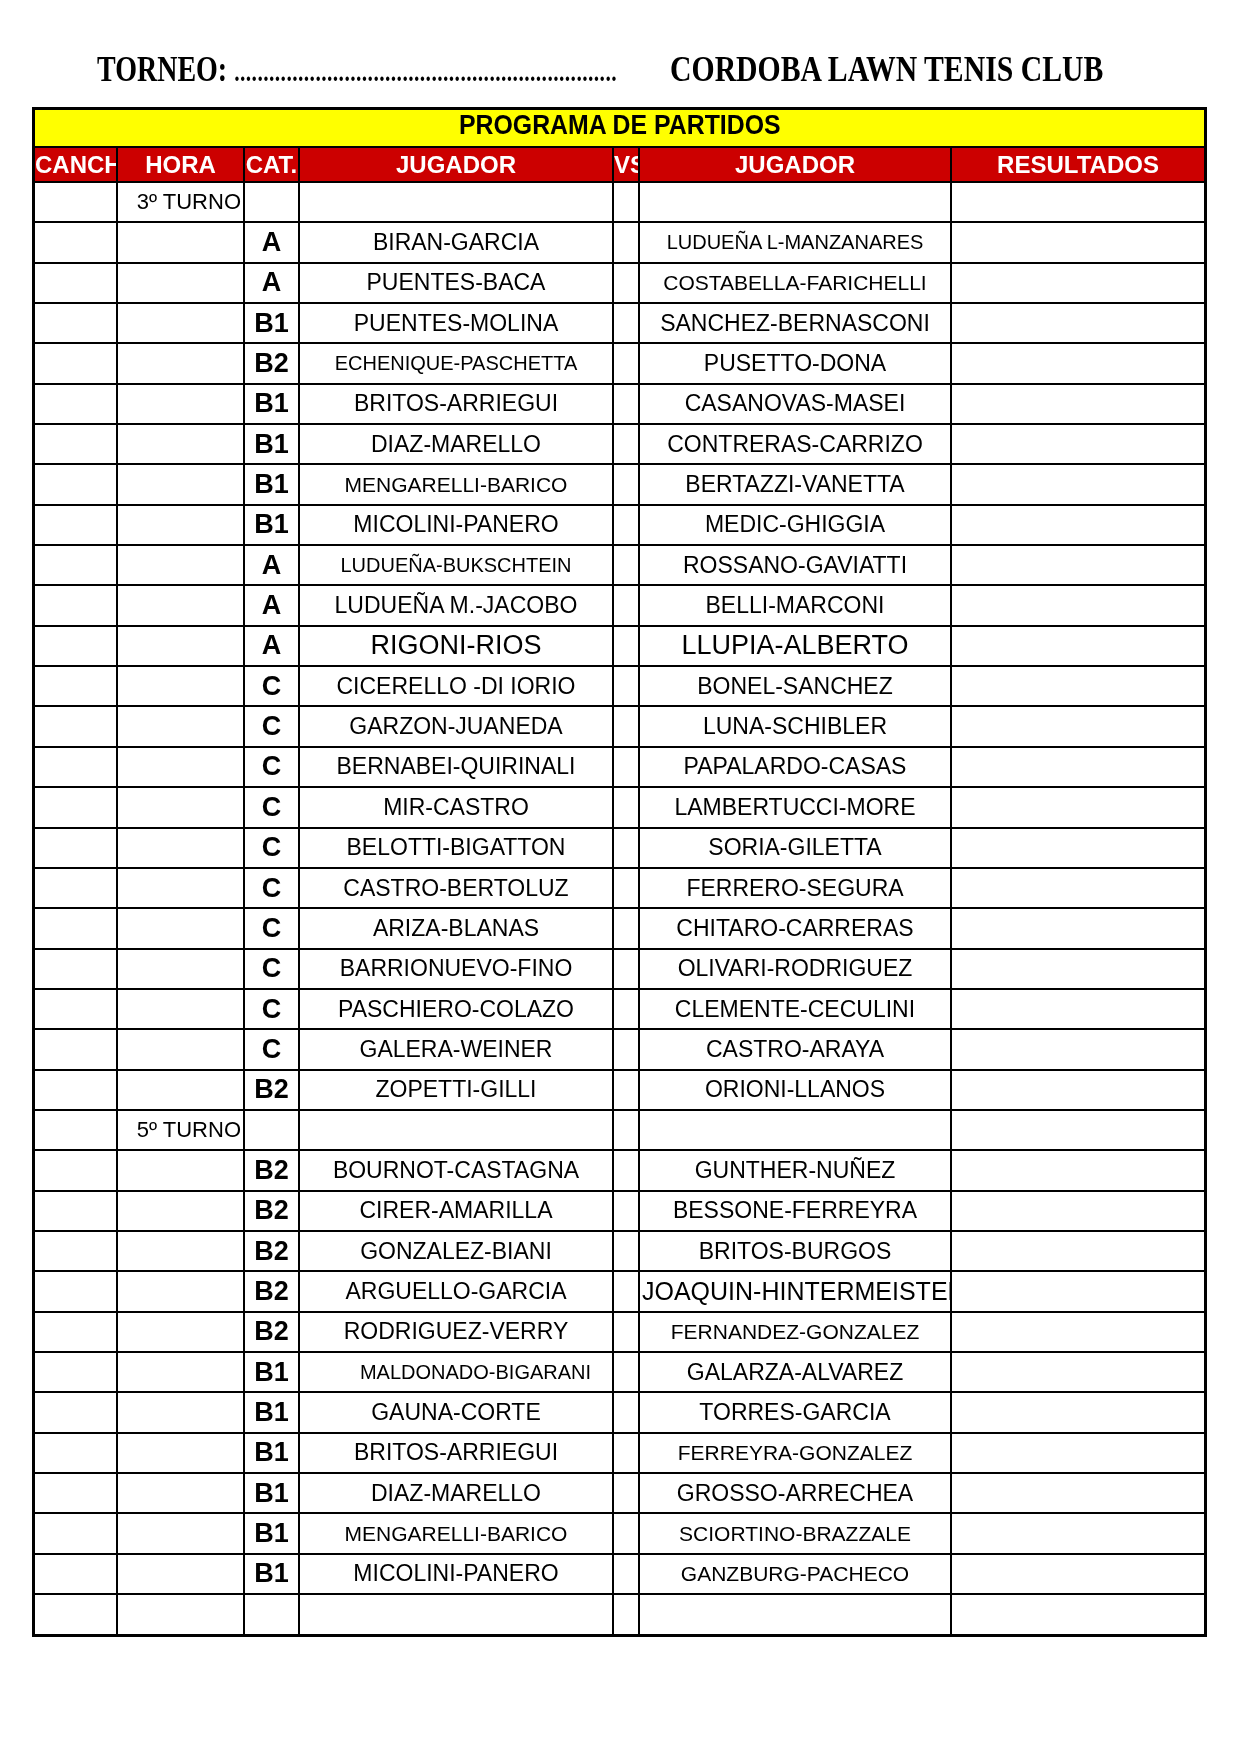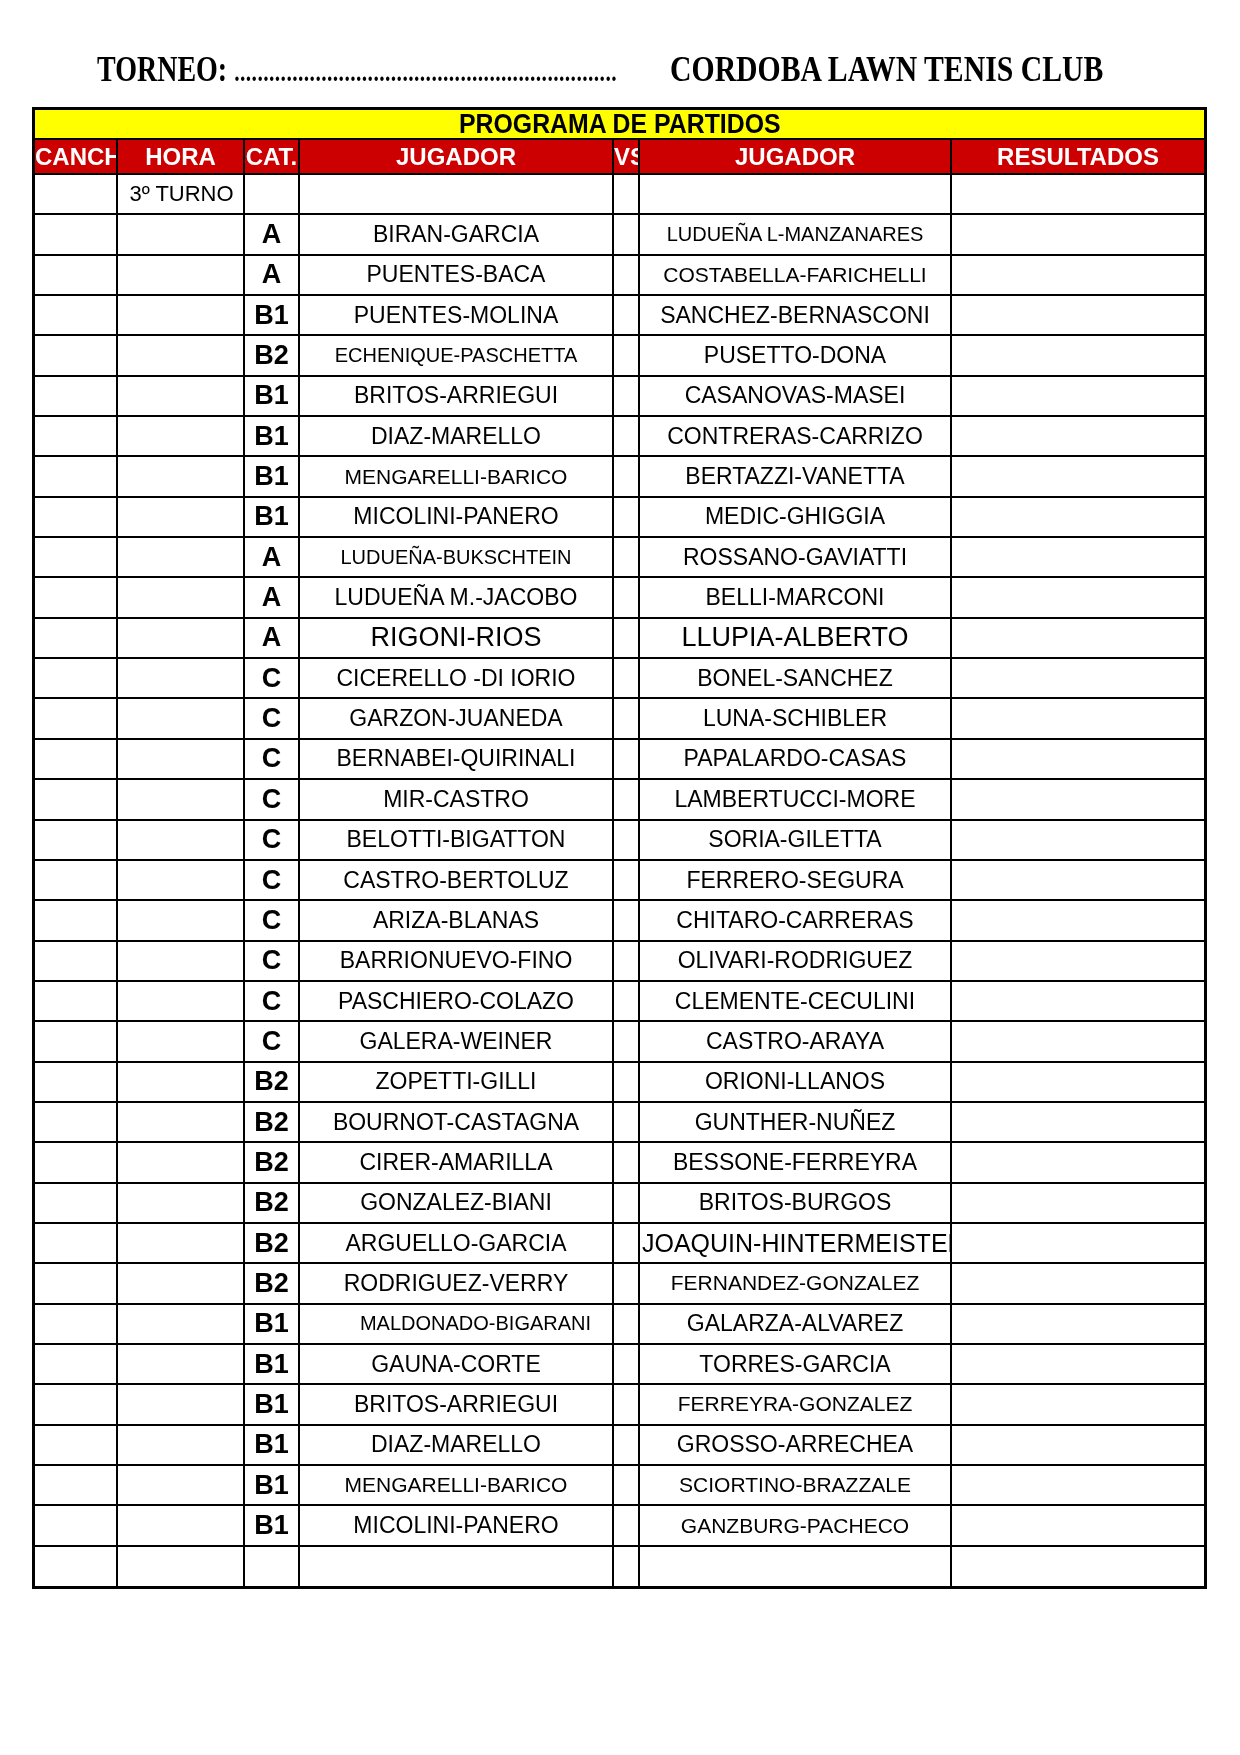--- a/index.html
+++ b/index.html
@@ -30,23 +30,23 @@
     font-family:"Liberation Serif","DejaVu Serif",serif;font-weight:bold;
     font-size:35px;white-space:nowrap;display:inline-block;
     transform:scaleX(0.85);transform-origin:0 50%;
   }
   
   .sheet{
     position:absolute;left:32px;top:107px;width:1175px;
     border:3px solid var(--grid);background:#fff;
   }
   .banner{
-    height:30px;background:var(--banner-bg);
+    height:38px;background:var(--banner-bg);
     border-bottom:2px solid var(--grid);
-    display:flex;align-items:center;justify-content:center;
+    display:flex;justify-content:center;
   }
   .banner span{
     font-weight:bold;font-size:27px;white-space:nowrap;
     display:inline-block;transform:scaleX(0.92);
   }
   table{width:100%;border-collapse:collapse;table-layout:fixed;}
   th{
     height:34px;background:var(--header-bg);color:var(--header-text);
     font-size:24px;font-weight:bold;text-align:center;vertical-align:middle;
     overflow:hidden;white-space:nowrap;padding:0;
@@ -55,21 +55,21 @@
   th:first-child{border-left:none;}
   td{
     height:40.35px;
     border-left:2px solid var(--grid);
     border-top:2px solid var(--grid);
     overflow:hidden;white-space:nowrap;
     text-align:center;vertical-align:middle;
     padding:0 2px;
   }
   td:first-child{border-left:none;}
-  td.c-hora{font-size:22px;text-align:center;padding-left:4px;}
+  td.c-hora{font-size:22px;text-align:right;padding-left:4px;}
   td.c-cat{font-weight:bold;font-size:27px;}
   td.c-name{font-size:23px;}
 </style>
 </head>
 <body>
 
 <div class="titlebar">
   <span class="torneo"><span>TORNEO: </span><span class="dots">..................................................................</span></span>
   <span class="club">CORDOBA LAWN TENIS CLUB</span>
 </div>
@@ -302,20 +302,29 @@
           <td class="c-cancha"></td>
           <td class="c-hora"></td>
           <td class="c-cat">B2</td>
           <td class="c-name">ZOPETTI-GILLI</td>
           <td class="c-vs"></td>
           <td class="c-name">ORIONI-LLANOS</td>
           <td class="c-res"></td>
         </tr>
         <tr>
           <td class="c-cancha"></td>
+          <td class="c-hora">5º TURNO</td>
+          <td class="c-cat"></td>
+          <td class="c-name"></td>
+          <td class="c-vs"></td>
+          <td class="c-name"></td>
+          <td class="c-res"></td>
+        </tr>
+        <tr>
+          <td class="c-cancha"></td>
           <td class="c-hora"></td>
           <td class="c-cat">B2</td>
           <td class="c-name">BOURNOT-CASTAGNA</td>
           <td class="c-vs"></td>
           <td class="c-name">GUNTHER-NUÑEZ</td>
           <td class="c-res"></td>
         </tr>
         <tr>
           <td class="c-cancha"></td>
           <td class="c-hora"></td>

